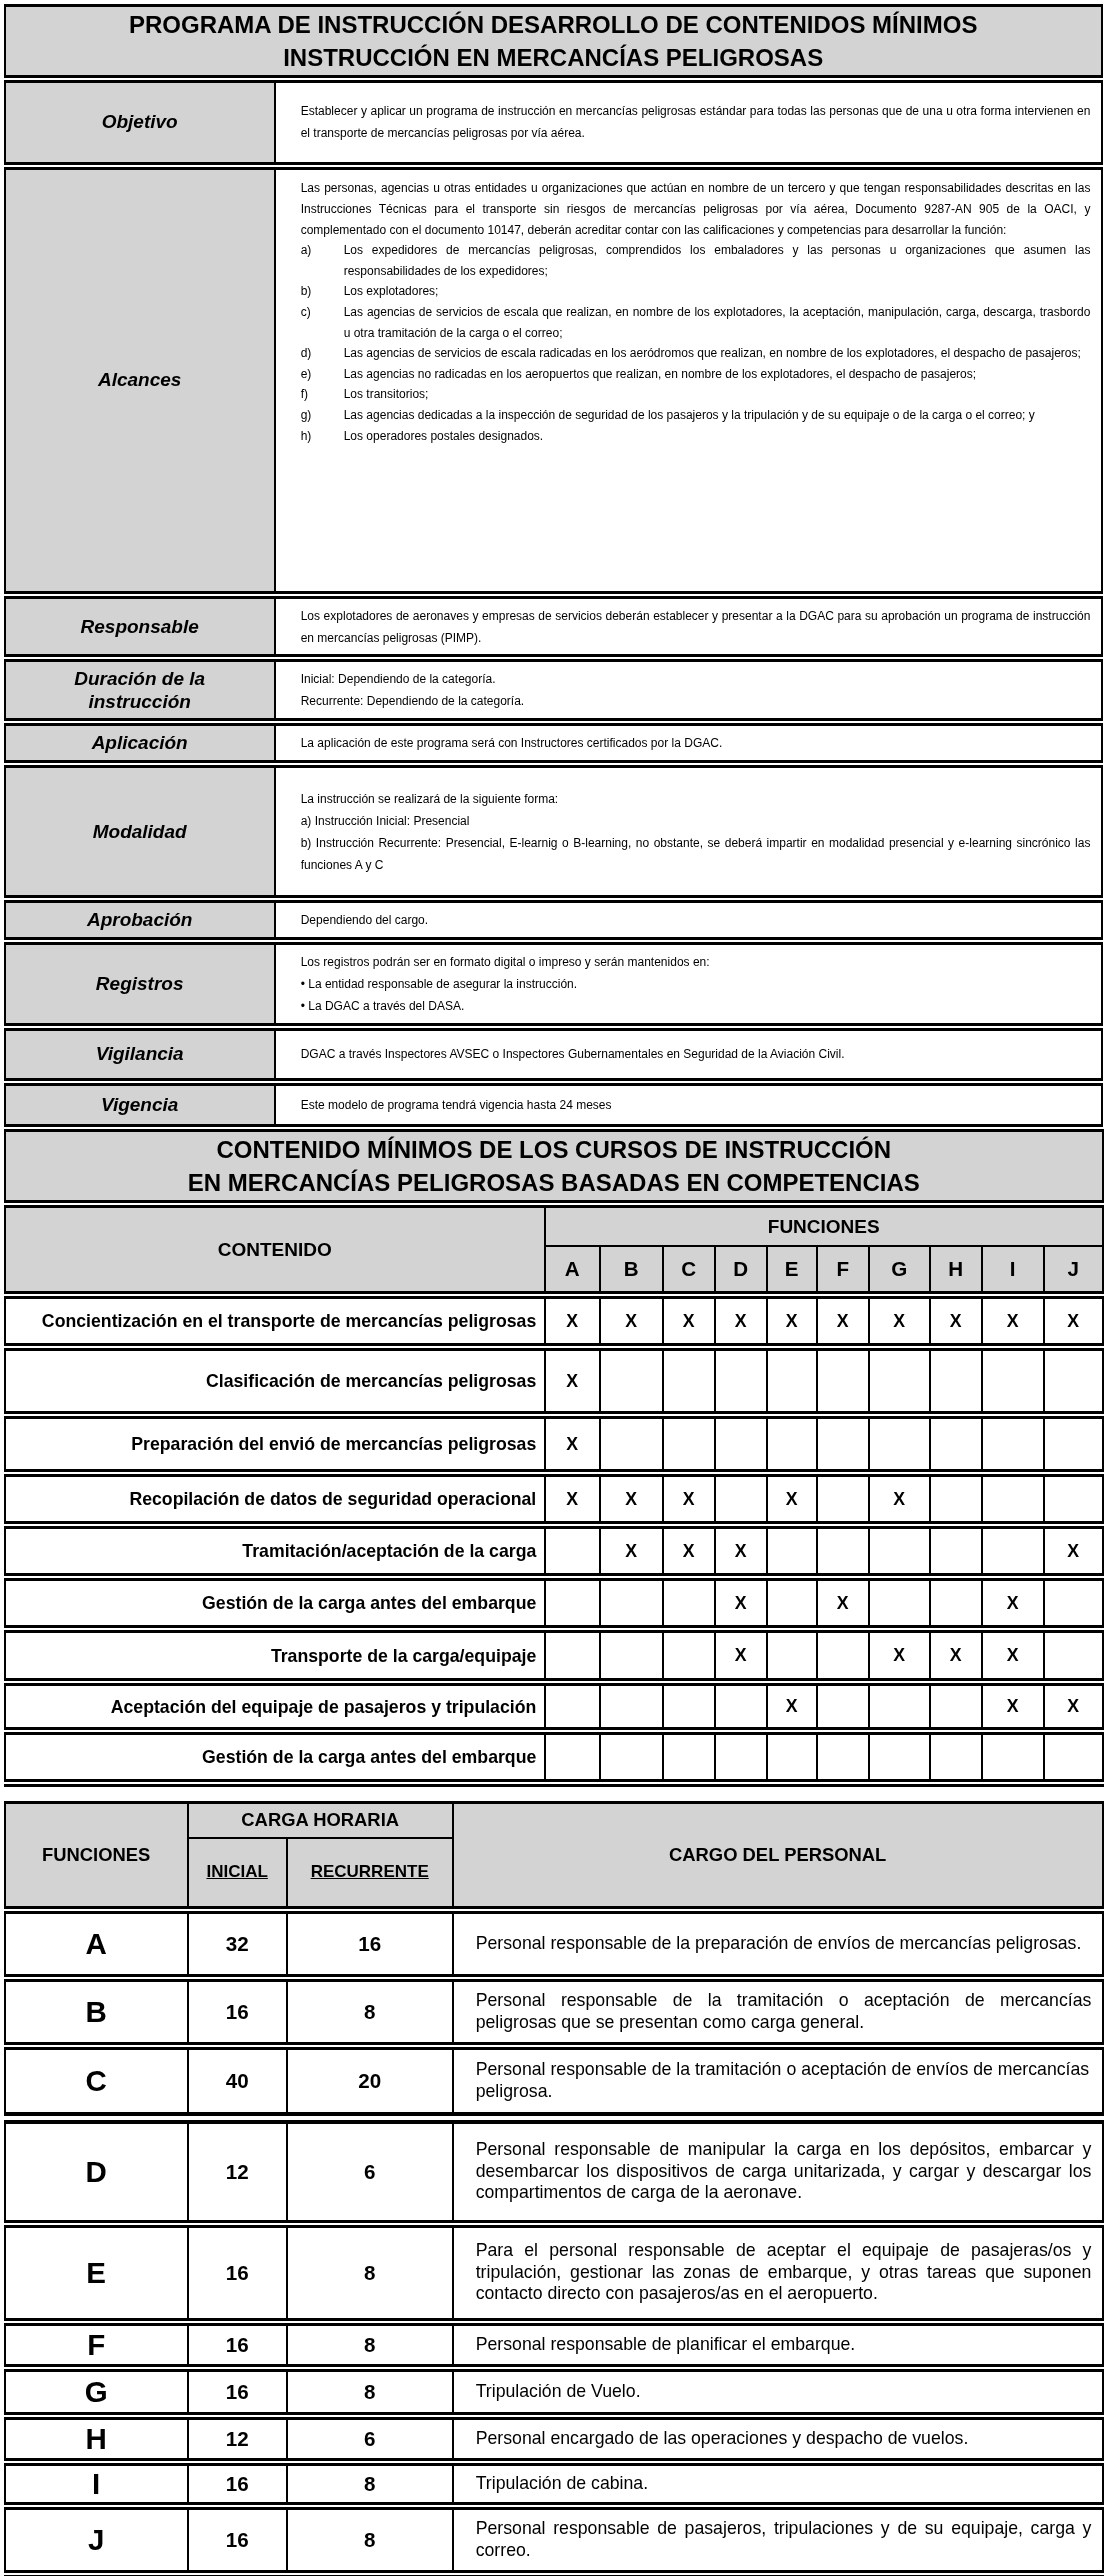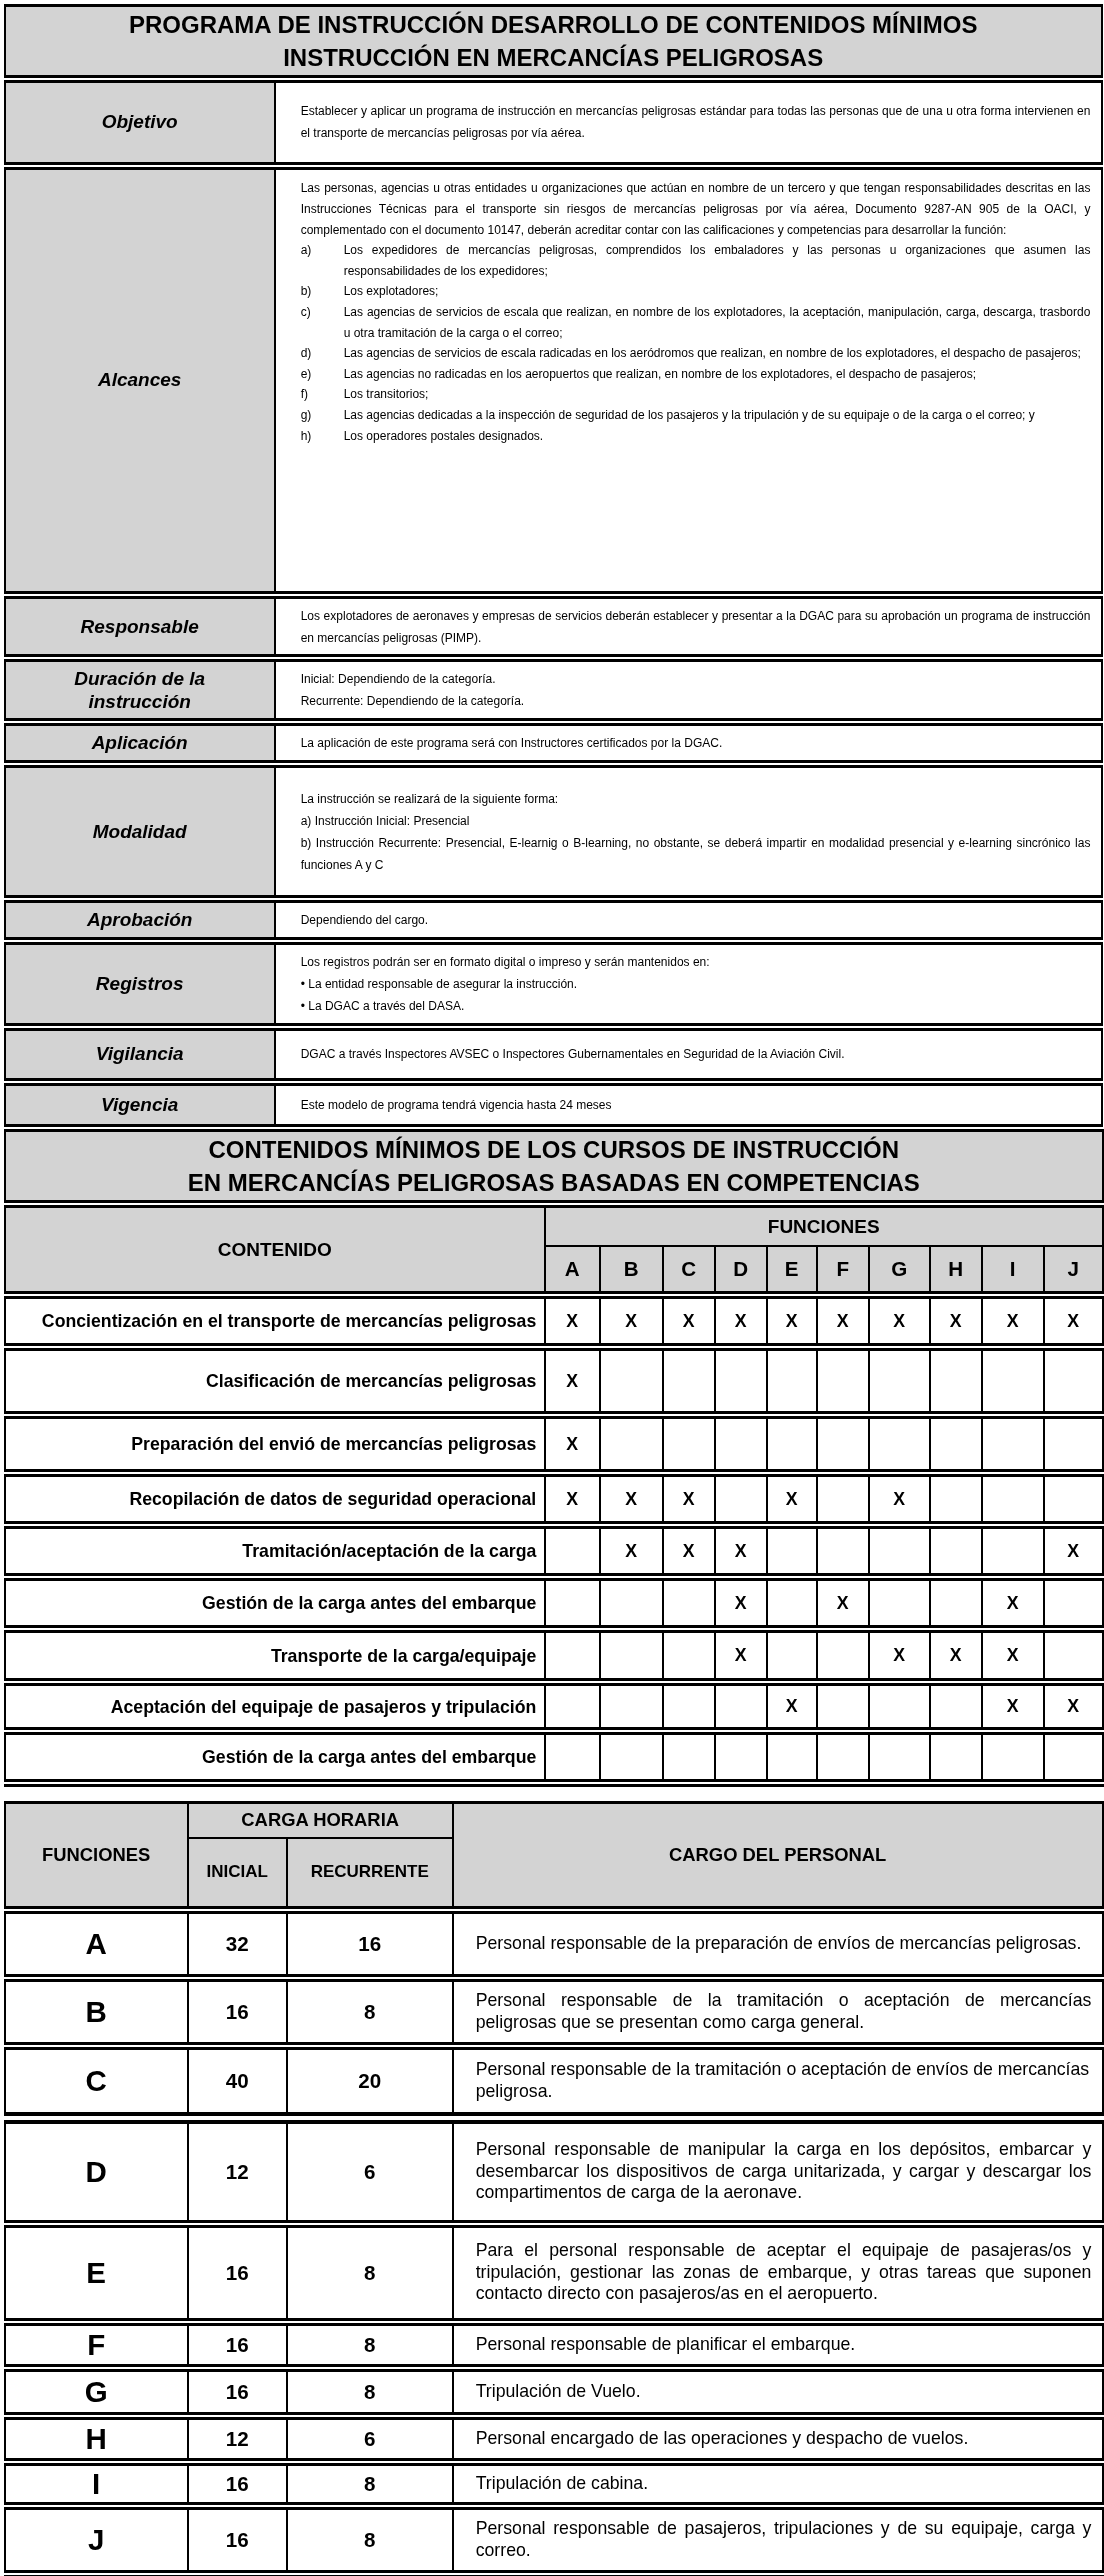--- a/index.html
+++ b/index.html
@@ -21,21 +21,21 @@
   .plain{text-align:left;}
   
   .t2 .hdr{font-weight:bold;font-size:19px;text-align:center;vertical-align:middle;}
   .t2 .letter{font-weight:bold;font-size:20.6px;text-align:center;vertical-align:middle;}
   .t2 td.thinline{border-top:2.9px solid #000;}
   .t2 .row-label{font-weight:bold;font-size:17.7px;line-height:22px;text-align:right;vertical-align:middle;padding:4.4px 7.4px 4.4px 25px;}
   .t2 .x{font-weight:bold;font-size:17.7px;text-align:center;vertical-align:middle;}
   
   .t3 .hdr-main{font-weight:bold;font-size:18.4px;text-align:center;vertical-align:middle;}
   .t3 .hdr-sub{font-weight:bold;font-size:17px;text-align:center;vertical-align:middle;}
-  .t3 td.thinline{border-top:2.9px solid #000;}
+  .t3 td.thinline{border-top:2.9px solid #000;text-decoration:underline;}
   .t3 .fn{font-weight:bold;font-size:29.5px;text-align:center;vertical-align:middle;}
   .t3 .num{font-weight:bold;font-size:20.6px;text-align:center;vertical-align:middle;}
   .t3 .desc{font-size:17.7px;line-height:21.4px;text-align:left;vertical-align:middle;padding:4.4px 10.3px 4.4px 22px;margin-top:33px;}
   .t3 .desc.just{text-align:justify;}
   .t3 tr.pagebreak td{border-top:12.5px double #000;}
 </style>
 </head>
 <body>
 
 <table class="t t1" style="top:3.7px;width:1097px;">
@@ -148,21 +148,21 @@
       <col style="width:50px">
       <col style="width:52px">
       <col style="width:61px">
       <col style="width:52px">
       <col style="width:62px">
       <col style="width:59px">
   </colgroup>
   <tbody>
       <tr class="first" style="height:63px">
     <td colspan="11" class="title-cell grey">
-      <div>CONTENIDOS MÍNIMOS DE LOS CURSOS DE INSTRUCCIÓN</div>
+      <div>CONTENIDO MÍNIMOS DE LOS CURSOS DE INSTRUCCIÓN</div>
       <div>EN MERCANCÍAS PELIGROSAS BASADAS EN COMPETENCIAS</div>
     </td>
   </tr>
   <tr style="height:42px">
     <td rowspan="2" class="hdr grey">CONTENIDO</td>
     <td colspan="10" class="hdr grey">FUNCIONES</td>
   </tr>
   <tr style="height:49px">
     <td class="letter grey thinline">A</td>
     <td class="letter grey thinline">B</td>

